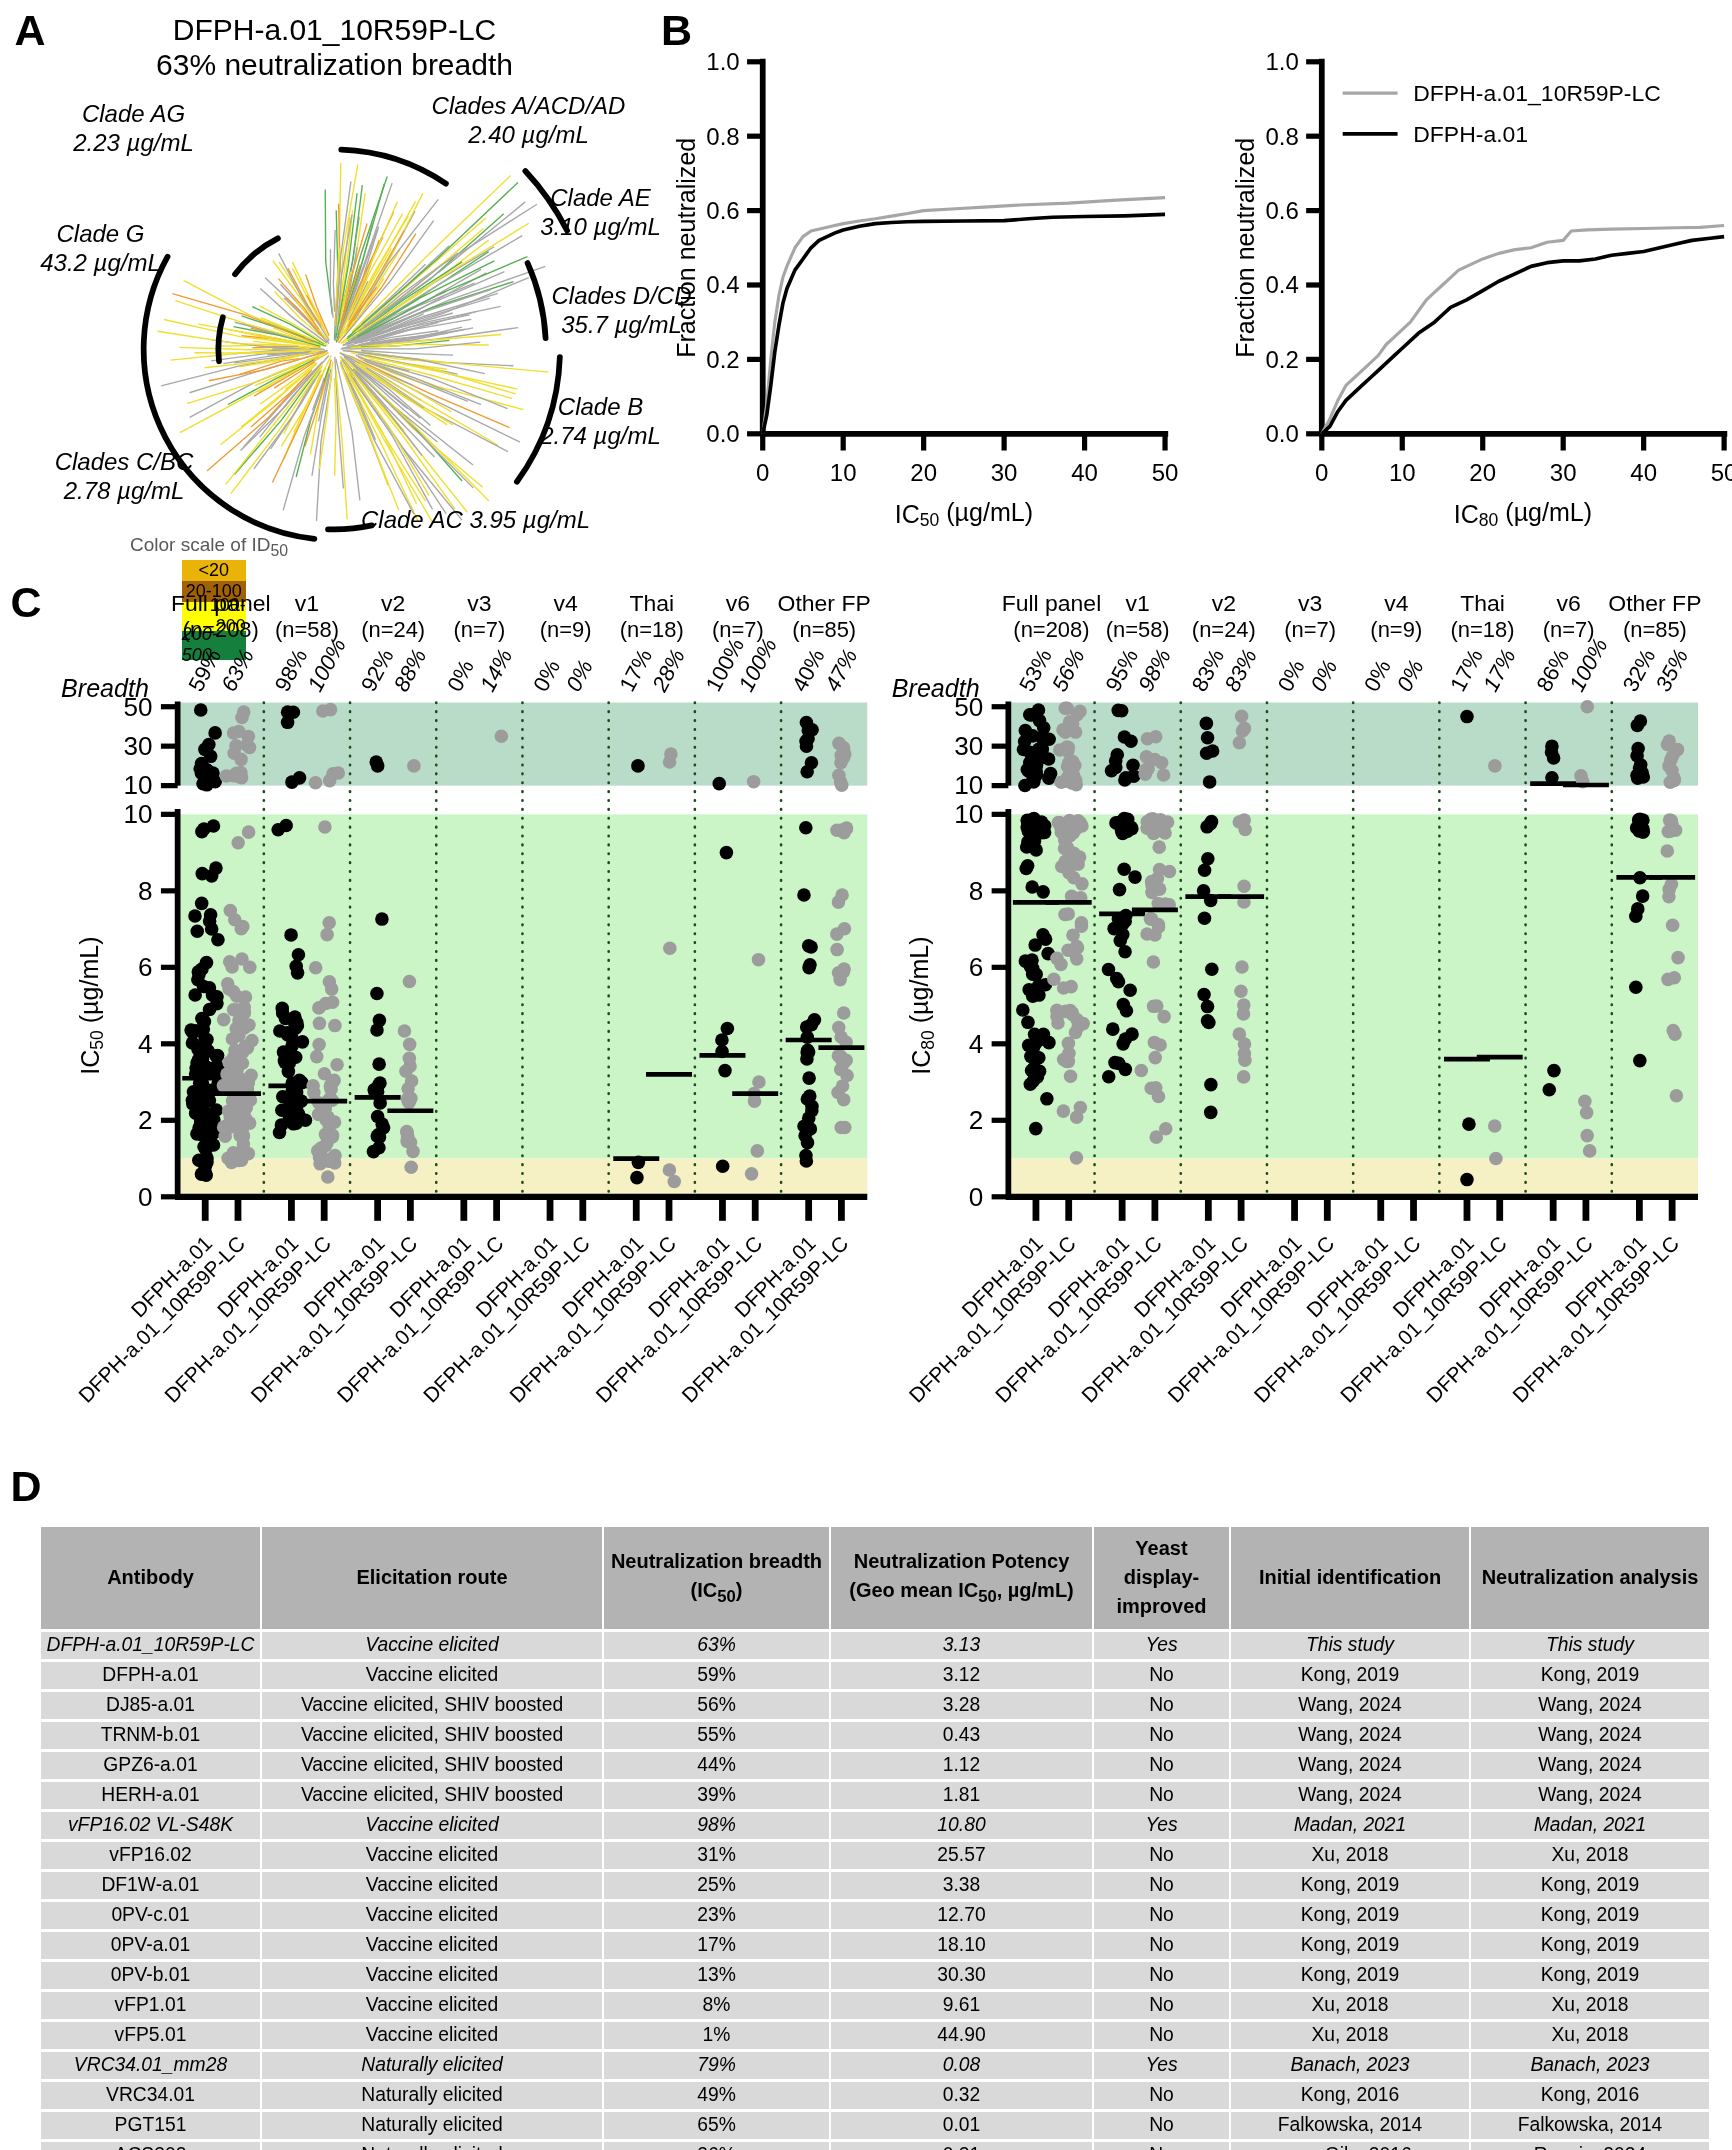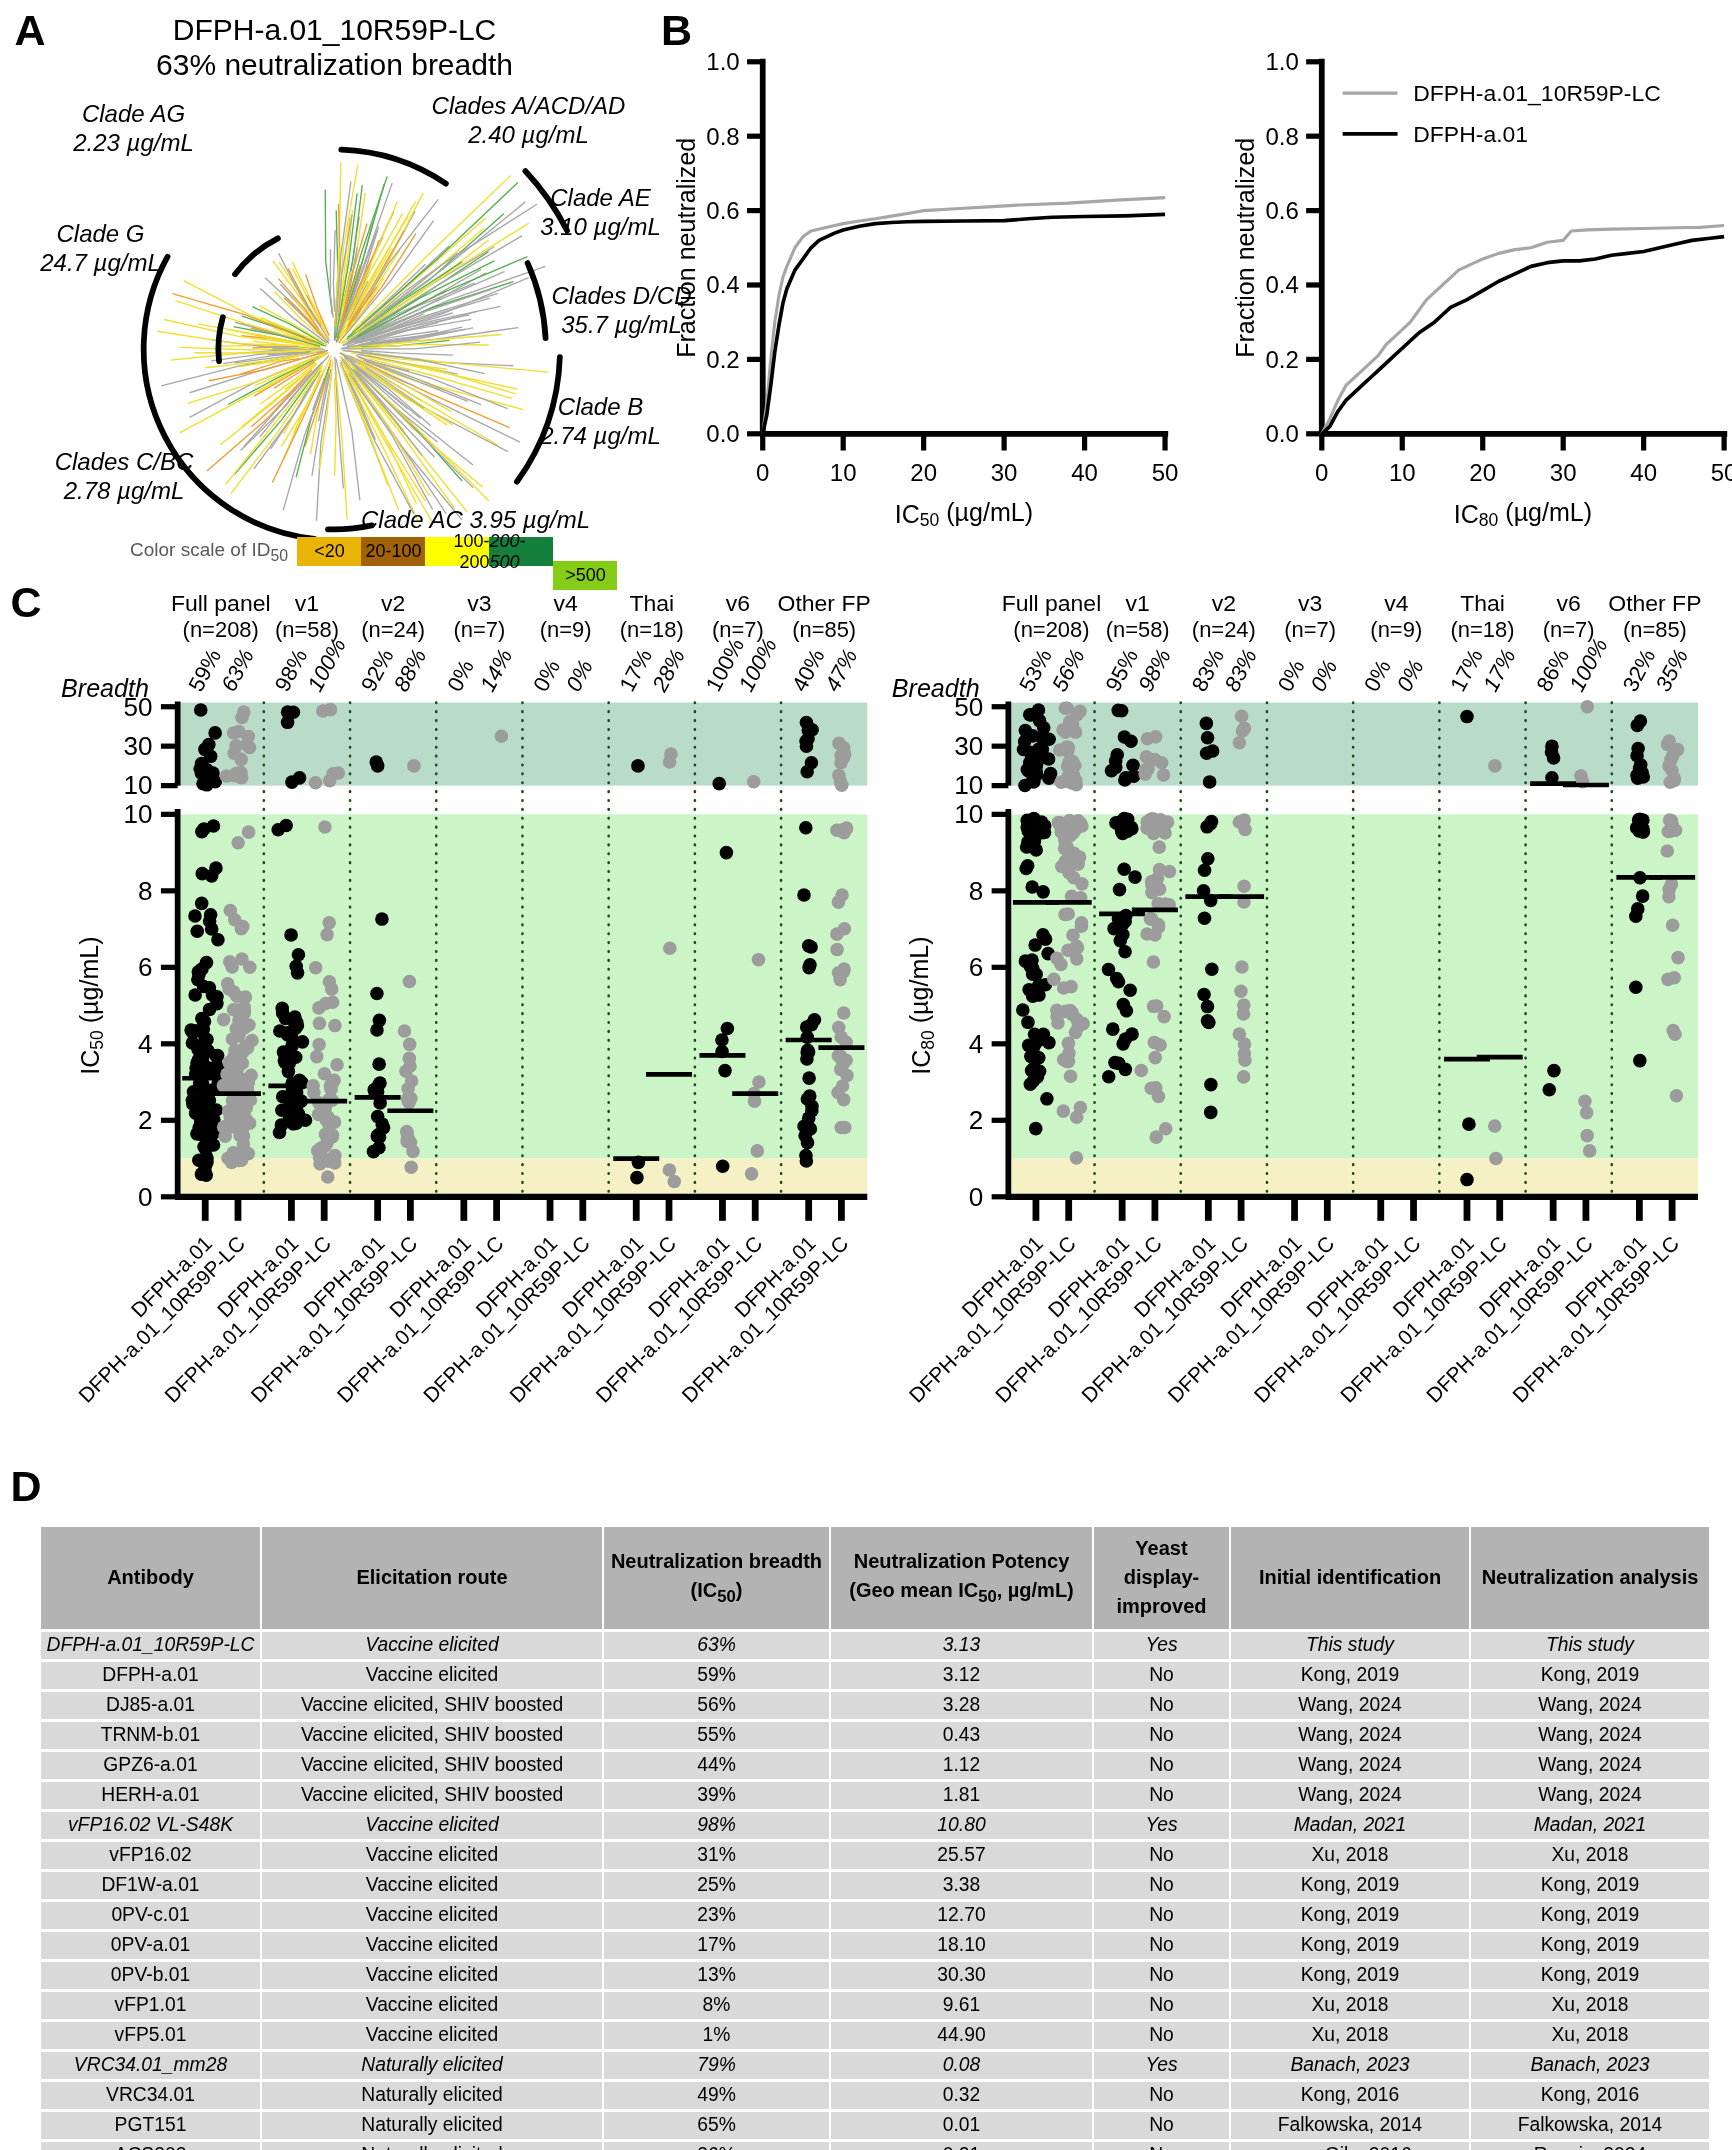--- a/index.html
+++ b/index.html
@@ -1,20 +1,20 @@
 <!DOCTYPE html>
 <html style="font-size:8.4px"><head>
 <meta charset="utf-8">
 <style>
   html,body{margin:0;padding:0;background:#fff;}
   .page{position:relative;width:1733px;height:2151px;background:#fff;font-family:"Liberation Sans",sans-serif;color:#000;overflow:hidden;}
   .panel-label{position:absolute;font-size:43px;font-weight:bold;}
   .a-title{position:absolute;left:89px;top:11.5px;width:491px;text-align:center;font-size:30px;line-height:1.18;}
   .clade-label{position:absolute;font-size:24px;font-style:italic;line-height:1.2;text-align:center;}
-  .id50-legend{position:absolute;left:130px;top:534px;display:flex;align-items:center;height:35px;}
+  .id50-legend{position:absolute;left:130px;top:534px;display:flex;align-items:center;height:35px;flex-direction:column;}
   .id50-legend .lg-label{font-size:19px;color:#595959;margin-right:9.4px;white-space:nowrap;}
   .id50-bin{width:64px;height:29px;display:flex;align-items:center;justify-content:center;font-size:18px;color:#000;}
   svg{position:absolute;}
   svg text{font-family:"Liberation Sans",sans-serif;fill:#000;}
   #panelD-wrap{position:absolute;left:39px;top:1524px;width:1655px;}
   table.ab{width:100%;border-collapse:separate;border-spacing:2.6px 3.1px;table-layout:fixed;}
   table.ab th{background:#b3b3b3;font-size:20px;font-weight:bold;text-align:center;vertical-align:middle;padding:7.3px 3.1px;line-height:1.45;height:73px;}
   table.ab td{background:#d9d9d9;font-size:19.3px;text-align:center;vertical-align:middle;height:27px;padding:0 2.1px;overflow:hidden;white-space:nowrap;}
   tr.italic td{font-style:italic;}
 </style>
@@ -295,21 +295,21 @@
       <div class="clade-label" style="left: 403px; top: 92px; width: 251px;">
         <div>Clades A/ACD/AD</div>
         <div>2.40 µg/mL</div>
       </div>
       <div class="clade-label" style="left: 522px; top: 184px; width: 157px;">
         <div>Clade AE</div>
         <div>3.10 µg/mL</div>
       </div>
       <div class="clade-label" style="left: 11.5px; top: 220px; width: 178px;">
         <div>Clade G</div>
-        <div>24.7 µg/mL</div>
+        <div>43.2 µg/mL</div>
       </div>
       <div class="clade-label" style="left: 543px; top: 282px; width: 157px;">
         <div>Clades D/CD</div>
         <div>35.7 µg/mL</div>
       </div>
       <div class="clade-label" style="left: 522px; top: 393px; width: 157px;">
         <div>Clade B</div>
         <div>2.74 µg/mL</div>
       </div>
       <div class="clade-label" style="left: 11.5px; top: 448px; width: 225px;">

